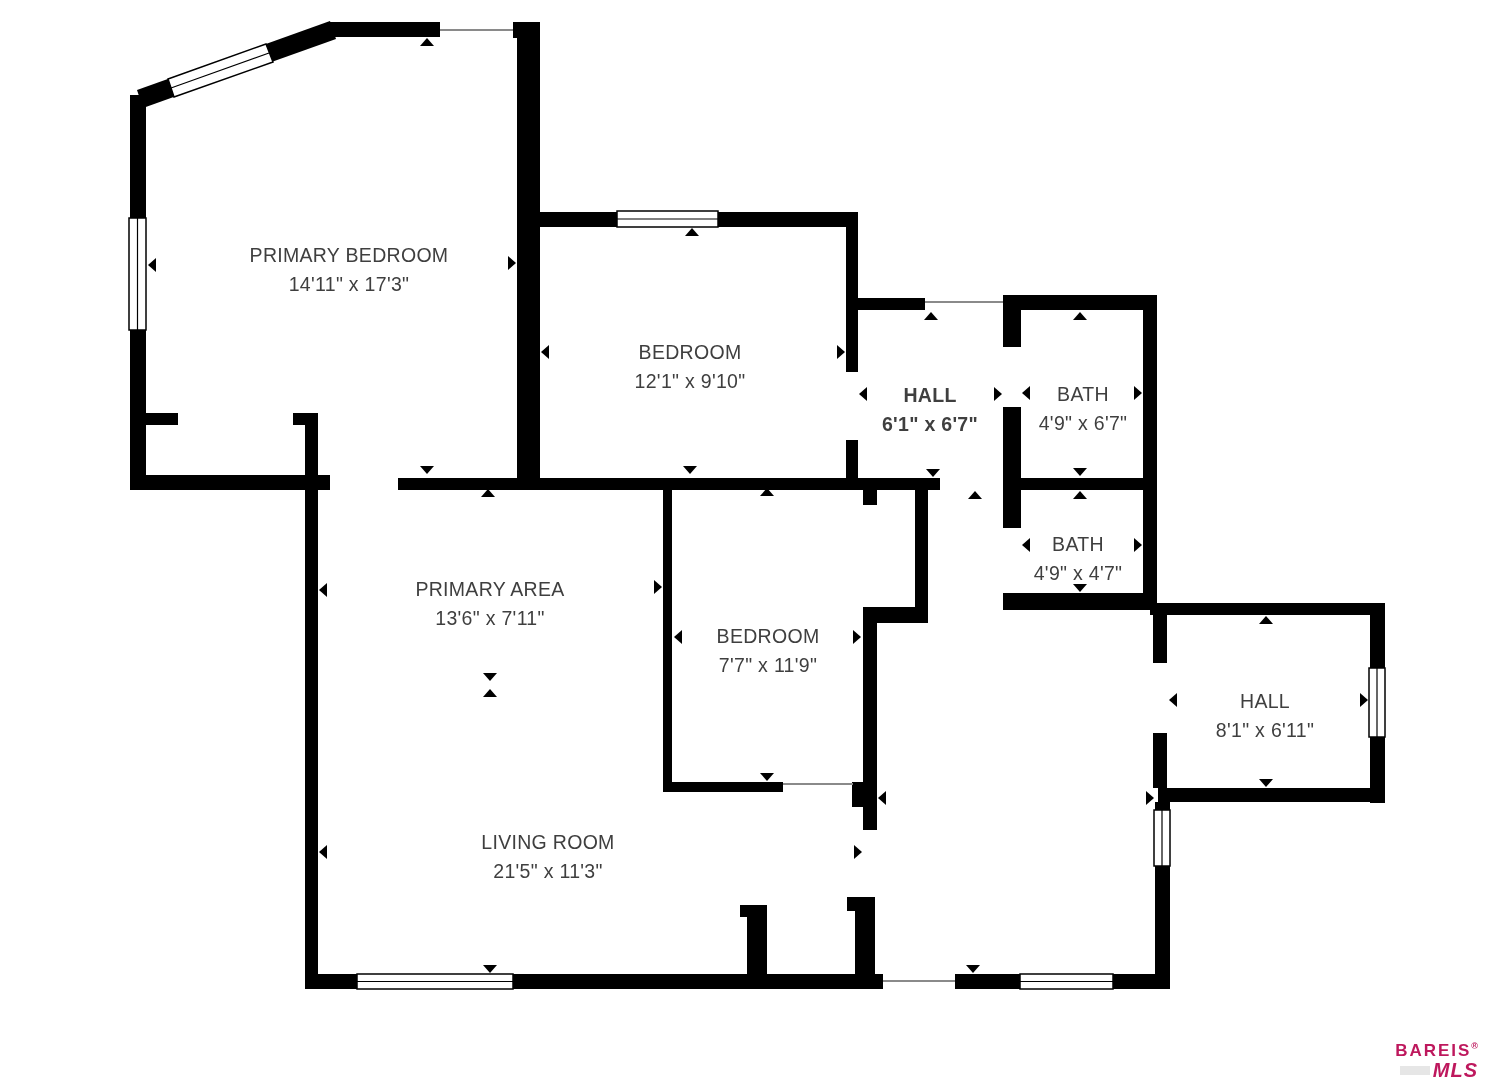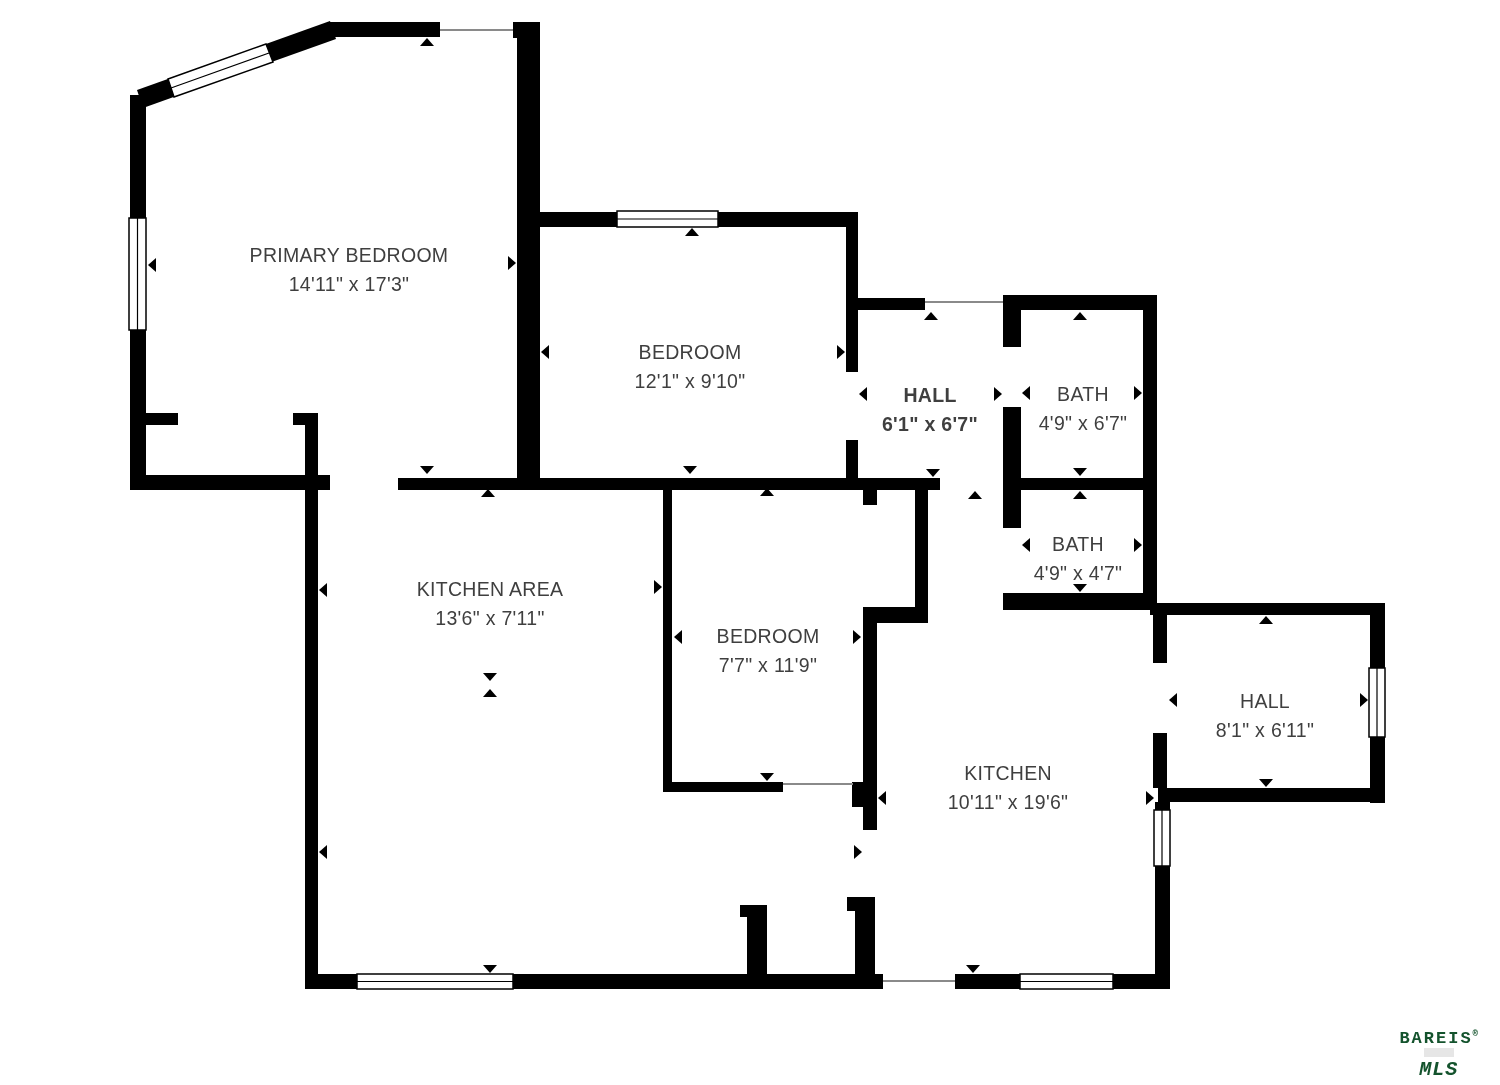--- a/index.html
+++ b/index.html
@@ -5,24 +5,24 @@
   html,body{margin:0;padding:0;background:#ffffff;}
   body{width:1500px;height:1085px;font-family:"Liberation Sans",sans-serif;}
   .plan{position:relative;width:1500px;height:1085px;background:#fff;overflow:hidden;}
   .plan svg{position:absolute;left:0;top:0;}
   .room-label{
     position:absolute;transform:translate(-50%,-50%);
     text-align:center;color:#3f3f3f;font-size:19.5px;line-height:29px;
     letter-spacing:.3px;white-space:nowrap;
   }
   .room-label .rname,.room-label .rdims{display:block;}
-  .watermark{position:absolute;right:22px;bottom:5px;color:#14532d;text-align:right;user-select:none;font-family:Liberation Mono, monospace;}
+  .watermark{position:absolute;right:22px;bottom:5px;color:#be185d;text-align:right;user-select:none;}
   .wm-line1{font-weight:bold;font-size:17px;letter-spacing:2px;line-height:18px;}
   .wm-line1 sup{font-size:9px;letter-spacing:0;}
-  .wm-line2{display:flex;align-items:center;justify-content:flex-end;gap:3px;line-height:20px;flex-direction:column;}
+  .wm-line2{display:flex;align-items:center;justify-content:flex-end;gap:3px;line-height:20px;}
   .wm-bar{display:inline-block;width:30px;height:9px;background:#e6e6e6;}
   .wm-mls{font-weight:bold;font-style:italic;font-size:20px;letter-spacing:1px;}
 </style>
 </head>
 <body>
 
 <div class="plan">
 
   <svg width="1500" height="1085" viewBox="0 0 1500 1085">
 
@@ -163,34 +163,34 @@
   </div>
   <div class="room-label" style="left:1083px;top:409px;">
     <span class="rname">BATH</span>
     <span class="rdims">4'9" x 6'7"</span>
   </div>
   <div class="room-label" style="left:1078px;top:559px;">
     <span class="rname">BATH</span>
     <span class="rdims">4'9" x 4'7"</span>
   </div>
   <div class="room-label" style="left:490px;top:604px;">
-    <span class="rname">KITCHEN AREA</span>
+    <span class="rname">PRIMARY AREA</span>
     <span class="rdims">13'6" x 7'11"</span>
   </div>
   <div class="room-label" style="left:768px;top:651px;">
     <span class="rname">BEDROOM</span>
     <span class="rdims">7'7" x 11'9"</span>
   </div>
   <div class="room-label" style="left:1265px;top:716px;">
     <span class="rname">HALL</span>
     <span class="rdims">8'1" x 6'11"</span>
   </div>
-  <div class="room-label" style="left:1008px;top:788px;">
-    <span class="rname">KITCHEN</span>
-    <span class="rdims">10'11" x 19'6"</span>
+  <div class="room-label" style="left:548px;top:857px;">
+    <span class="rname">LIVING ROOM</span>
+    <span class="rdims">21'5" x 11'3"</span>
   </div>
 
   <div class="watermark">
     <div class="wm-line1">
       <span>BAREIS</span><sup>®</sup>
     </div>
     <div class="wm-line2">
       <span class="wm-bar"></span>
       <span class="wm-mls">MLS</span>
     </div>

